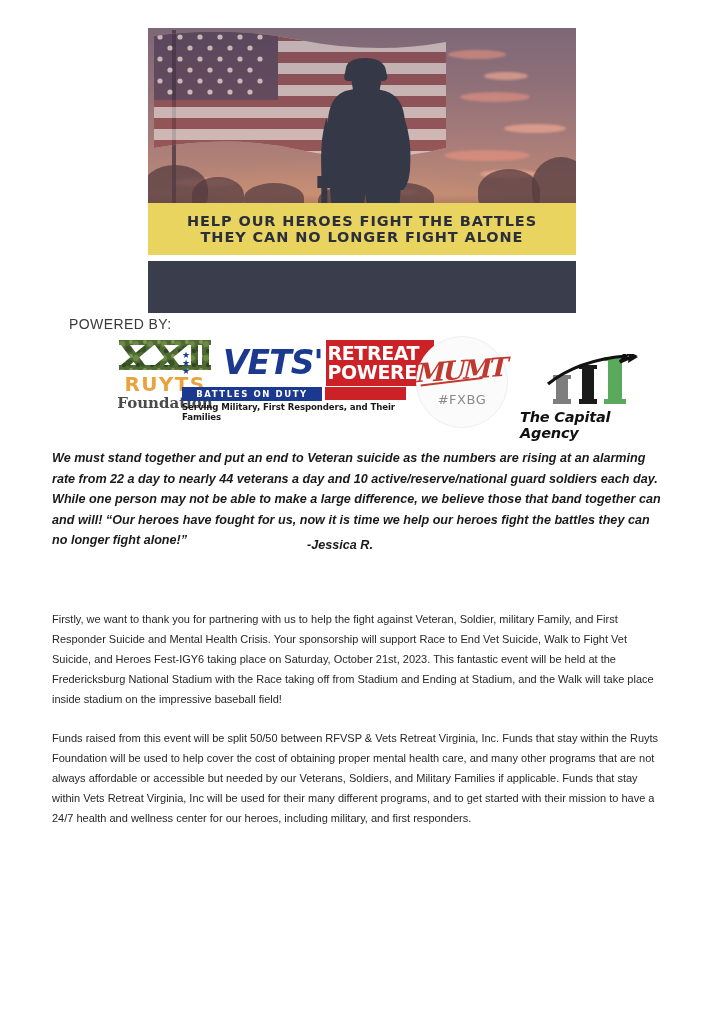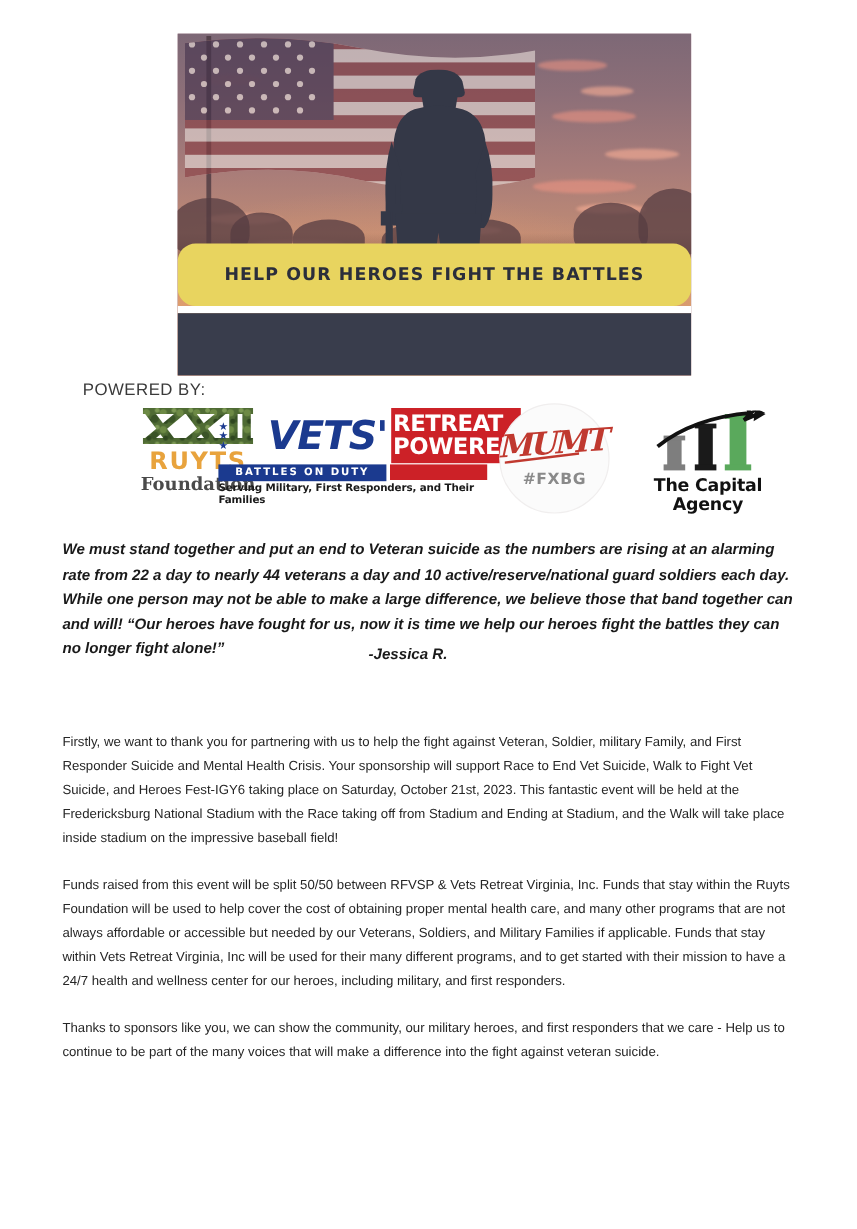--- a/index.html
+++ b/index.html
@@ -113,21 +113,20 @@
     position: absolute;
     left: 0; right: 0;
     bottom: 58px;
     height: 52px;
     background: #e8d45f;
     display: flex;
     flex-direction: column;
     align-items: center;
     justify-content: center;
     gap: 2px;
-    border-radius: 15px;
   }
   .banner-line {
     font-family: "DejaVu Sans", sans-serif;
     font-weight: bold;
     font-size: 14.5px;
     letter-spacing: 0.9px;
     color: #2b2e3b;
     white-space: nowrap;
     line-height: 1;
   }
@@ -315,34 +314,34 @@
     position: absolute;
     left: 4px;
     bottom: 1px;
     width: 62px;
     height: 2px;
     background: #c0392f;
     transform: rotate(-3deg);
   }
   .mumt-tag {
     font-family: "DejaVu Sans", sans-serif;
-    font-weight: bold;
+    font-weight: normal;
     font-size: 13px;
     color: #8a8a8a;
     letter-spacing: 0.5px;
     margin-top: 9px;
   }
 
   
   .logo-capital {
     position: absolute;
     left: 456px;
-    top: 6px;
+    top: 18px;
     width: 140px;
-    text-align: center;
+    font-style: italic;
   }
   .capital-mark {
     width: 120px;
     height: 52px;
     margin: 0 auto;
   }
   .capital-name {
     font-family: "DejaVu Sans", sans-serif;
     font-weight: bold;
     font-size: 14.5px;
@@ -502,20 +501,21 @@
         <path d="M28 148 L54 148 L52 190 L32 190 Z"></path>
         <path d="M66 148 L92 148 L88 190 L68 190 Z"></path>
 
         <path d="M16 96 L24 96 L24 112 L30 112 L30 118 L22 118 L22 146 L16 146 Z"></path>
         <path d="M12 118 L20 118 L20 130 L12 130 Z"></path>
       </g>
     </svg>
 
     <div class="banner">
       <div class="banner-line">HELP OUR HEROES FIGHT THE BATTLES</div>
+      <div class="banner-line">THEY CAN NO LONGER FIGHT ALONE</div>
     </div>
     <div class="hero-gap"></div>
     <div class="hero-footer"></div>
   </div>
 </div>
 
 <div class="powered-by">POWERED BY:</div>
 
 <div class="logo-row">
 
@@ -603,14 +603,13 @@
     <div class="capital-name">The Capital Agency</div>
   </div>
 </div>
 
 <div class="quote">We must stand together and put an end to Veteran suicide as the numbers are rising at an alarming rate from 22 a day to nearly 44 veterans a day and 10 active/reserve/national guard soldiers each day. While one person may not be able to make a large difference, we believe those that band together can and will! “Our heroes have fought for us, now it is time we help our heroes fight the battles they can no longer fight alone!”</div>
 <div class="quote-sign">-Jessica R.</div>
 
 <div class="body-copy">
   <p>Firstly, we want to thank you for partnering with us to help the fight against Veteran, Soldier, military Family, and First Responder Suicide and Mental Health Crisis. Your sponsorship will support Race to End Vet Suicide, Walk to Fight Vet Suicide, and Heroes Fest-IGY6 taking place on Saturday, October 21st, 2023. This fantastic event will be held at the Fredericksburg National Stadium with the Race taking off from Stadium and Ending at Stadium, and the Walk will take place inside stadium on the impressive baseball field!</p>
   <p>Funds raised from this event will be split 50/50 between RFVSP &amp; Vets Retreat Virginia, Inc. Funds that stay within the Ruyts Foundation will be used to help cover the cost of obtaining proper mental health care, and many other programs that are not always affordable or accessible but needed by our Veterans, Soldiers, and Military Families if applicable. Funds that stay within Vets Retreat Virginia, Inc will be used for their many different programs, and to get started with their mission to have a 24/7 health and wellness center for our heroes, including military, and first responders.</p>
-  <p>Thanks to sponsors like you, we can show the community, our military heroes, and first responders that we care - Help us to continue to be part of the many voices that will make a difference into the fight against veteran suicide.</p>
 </div>
 
 </body></html>

